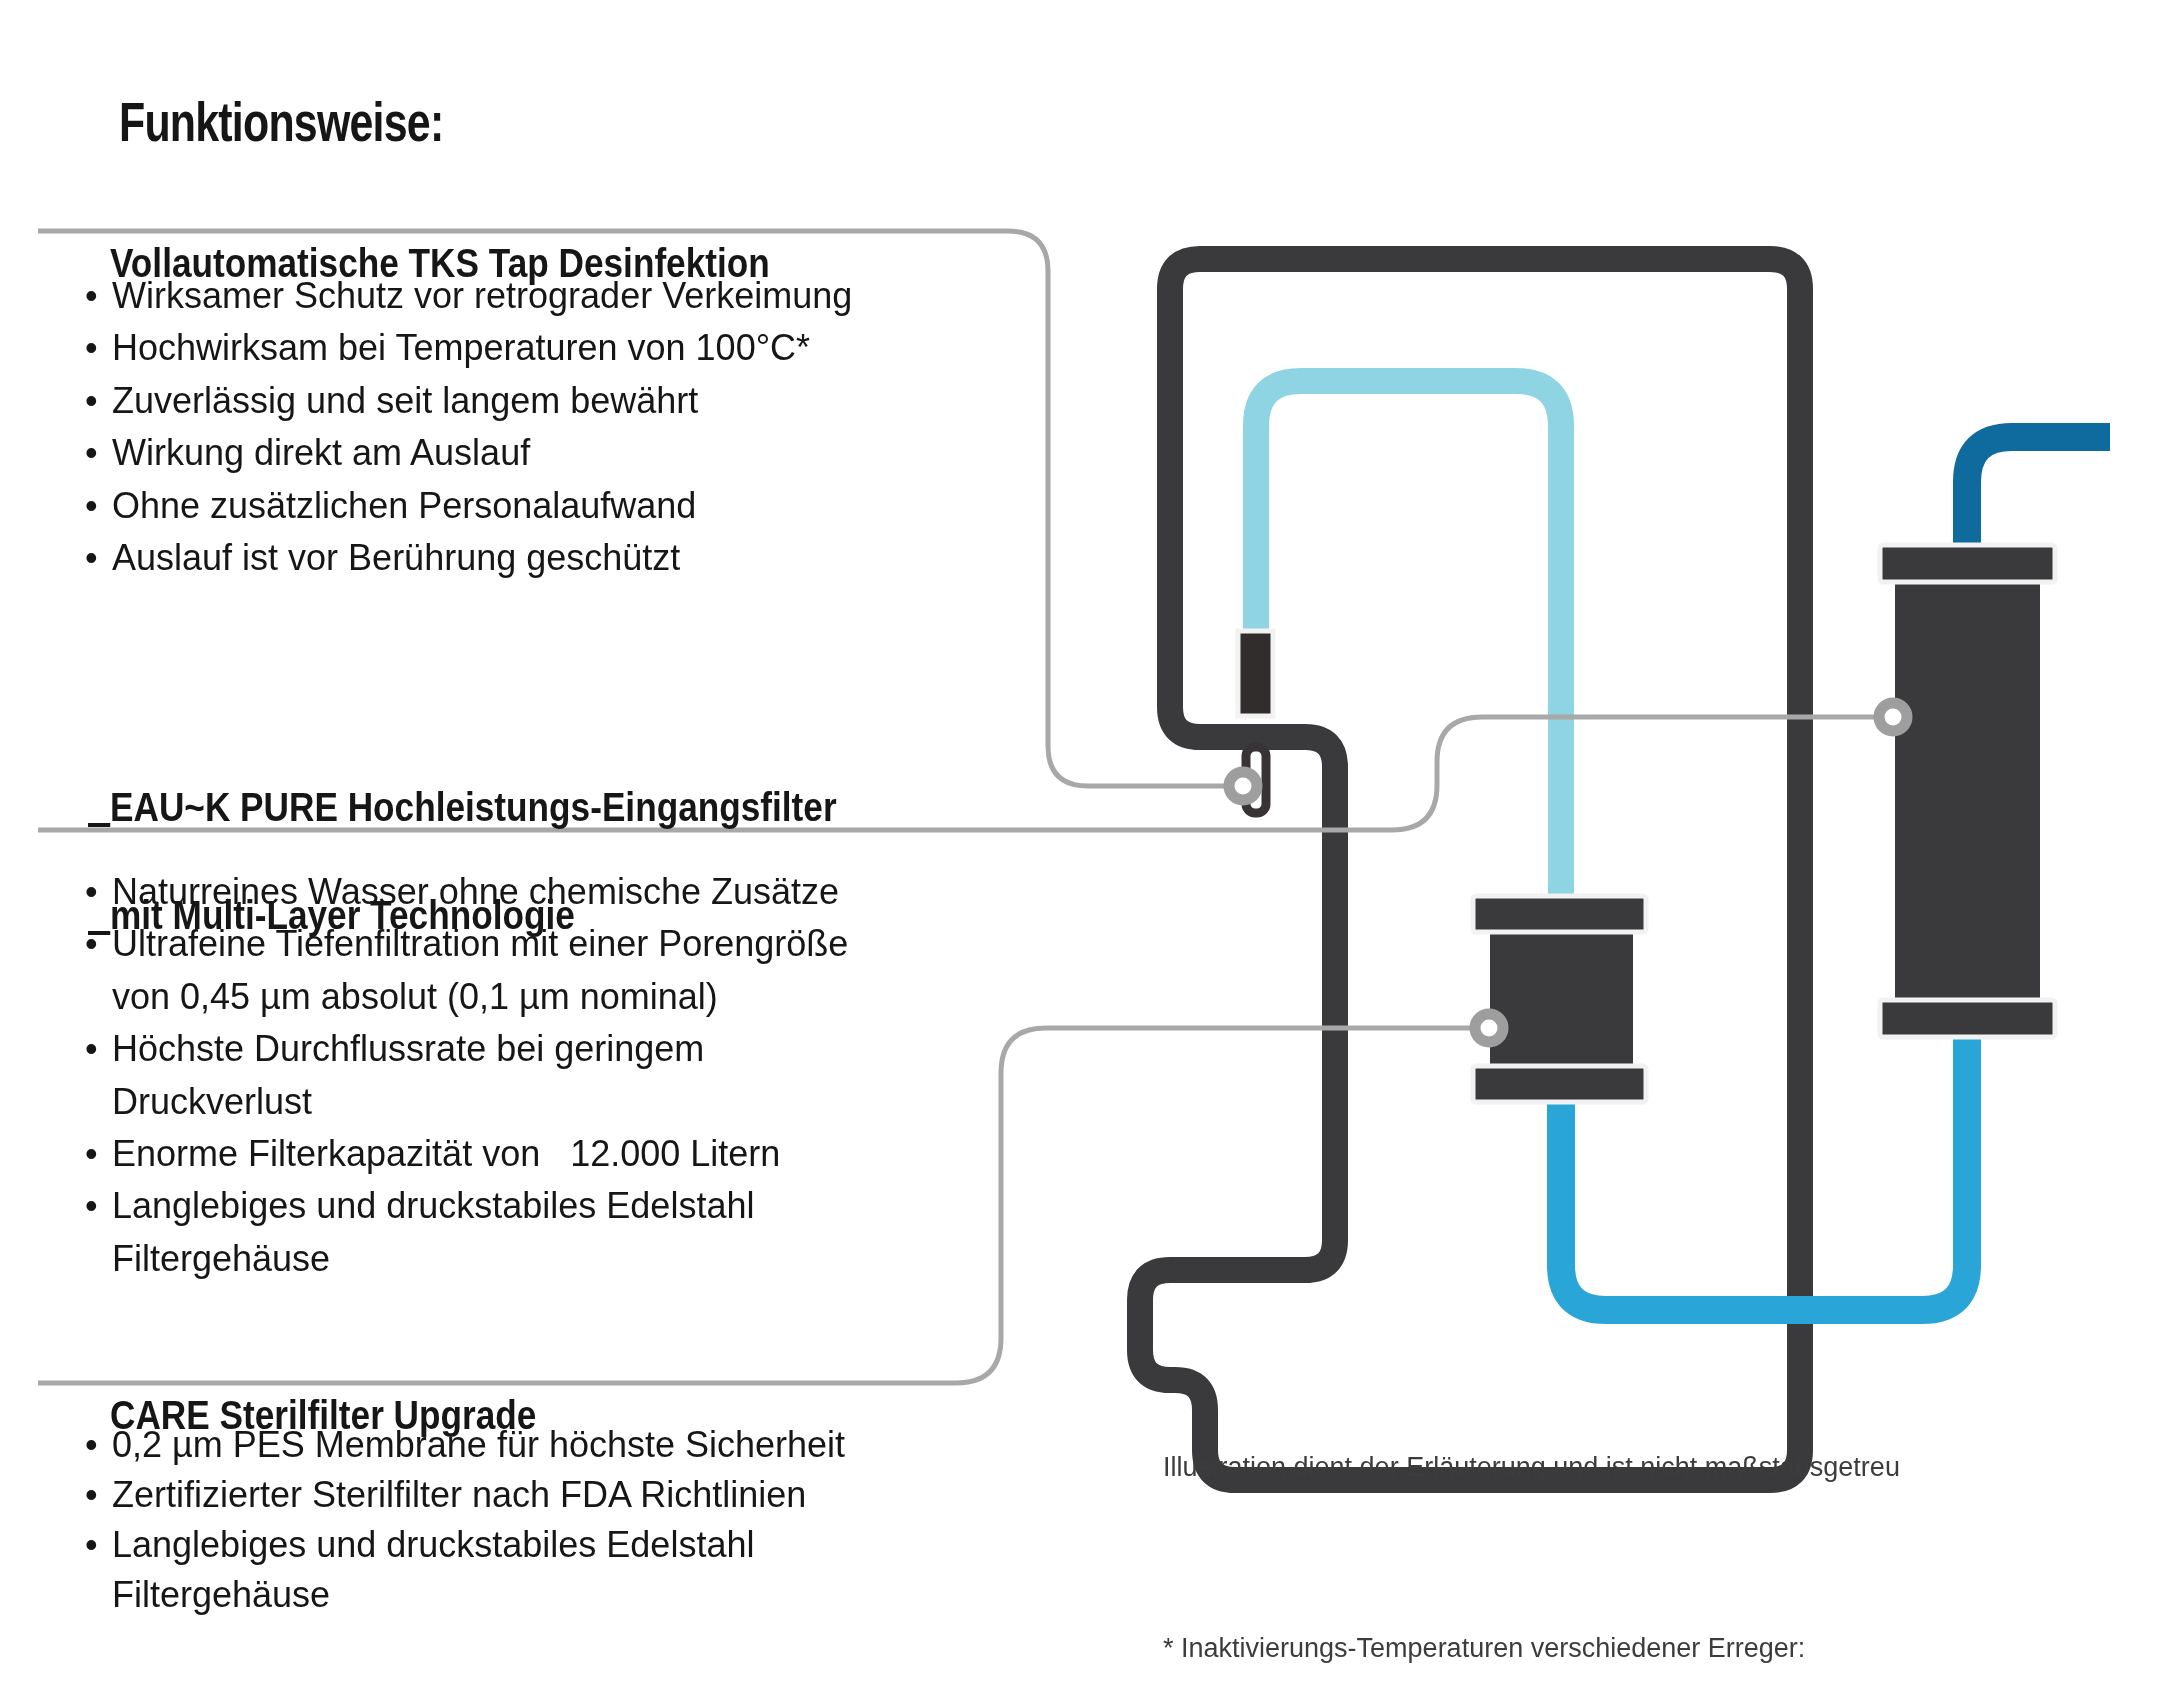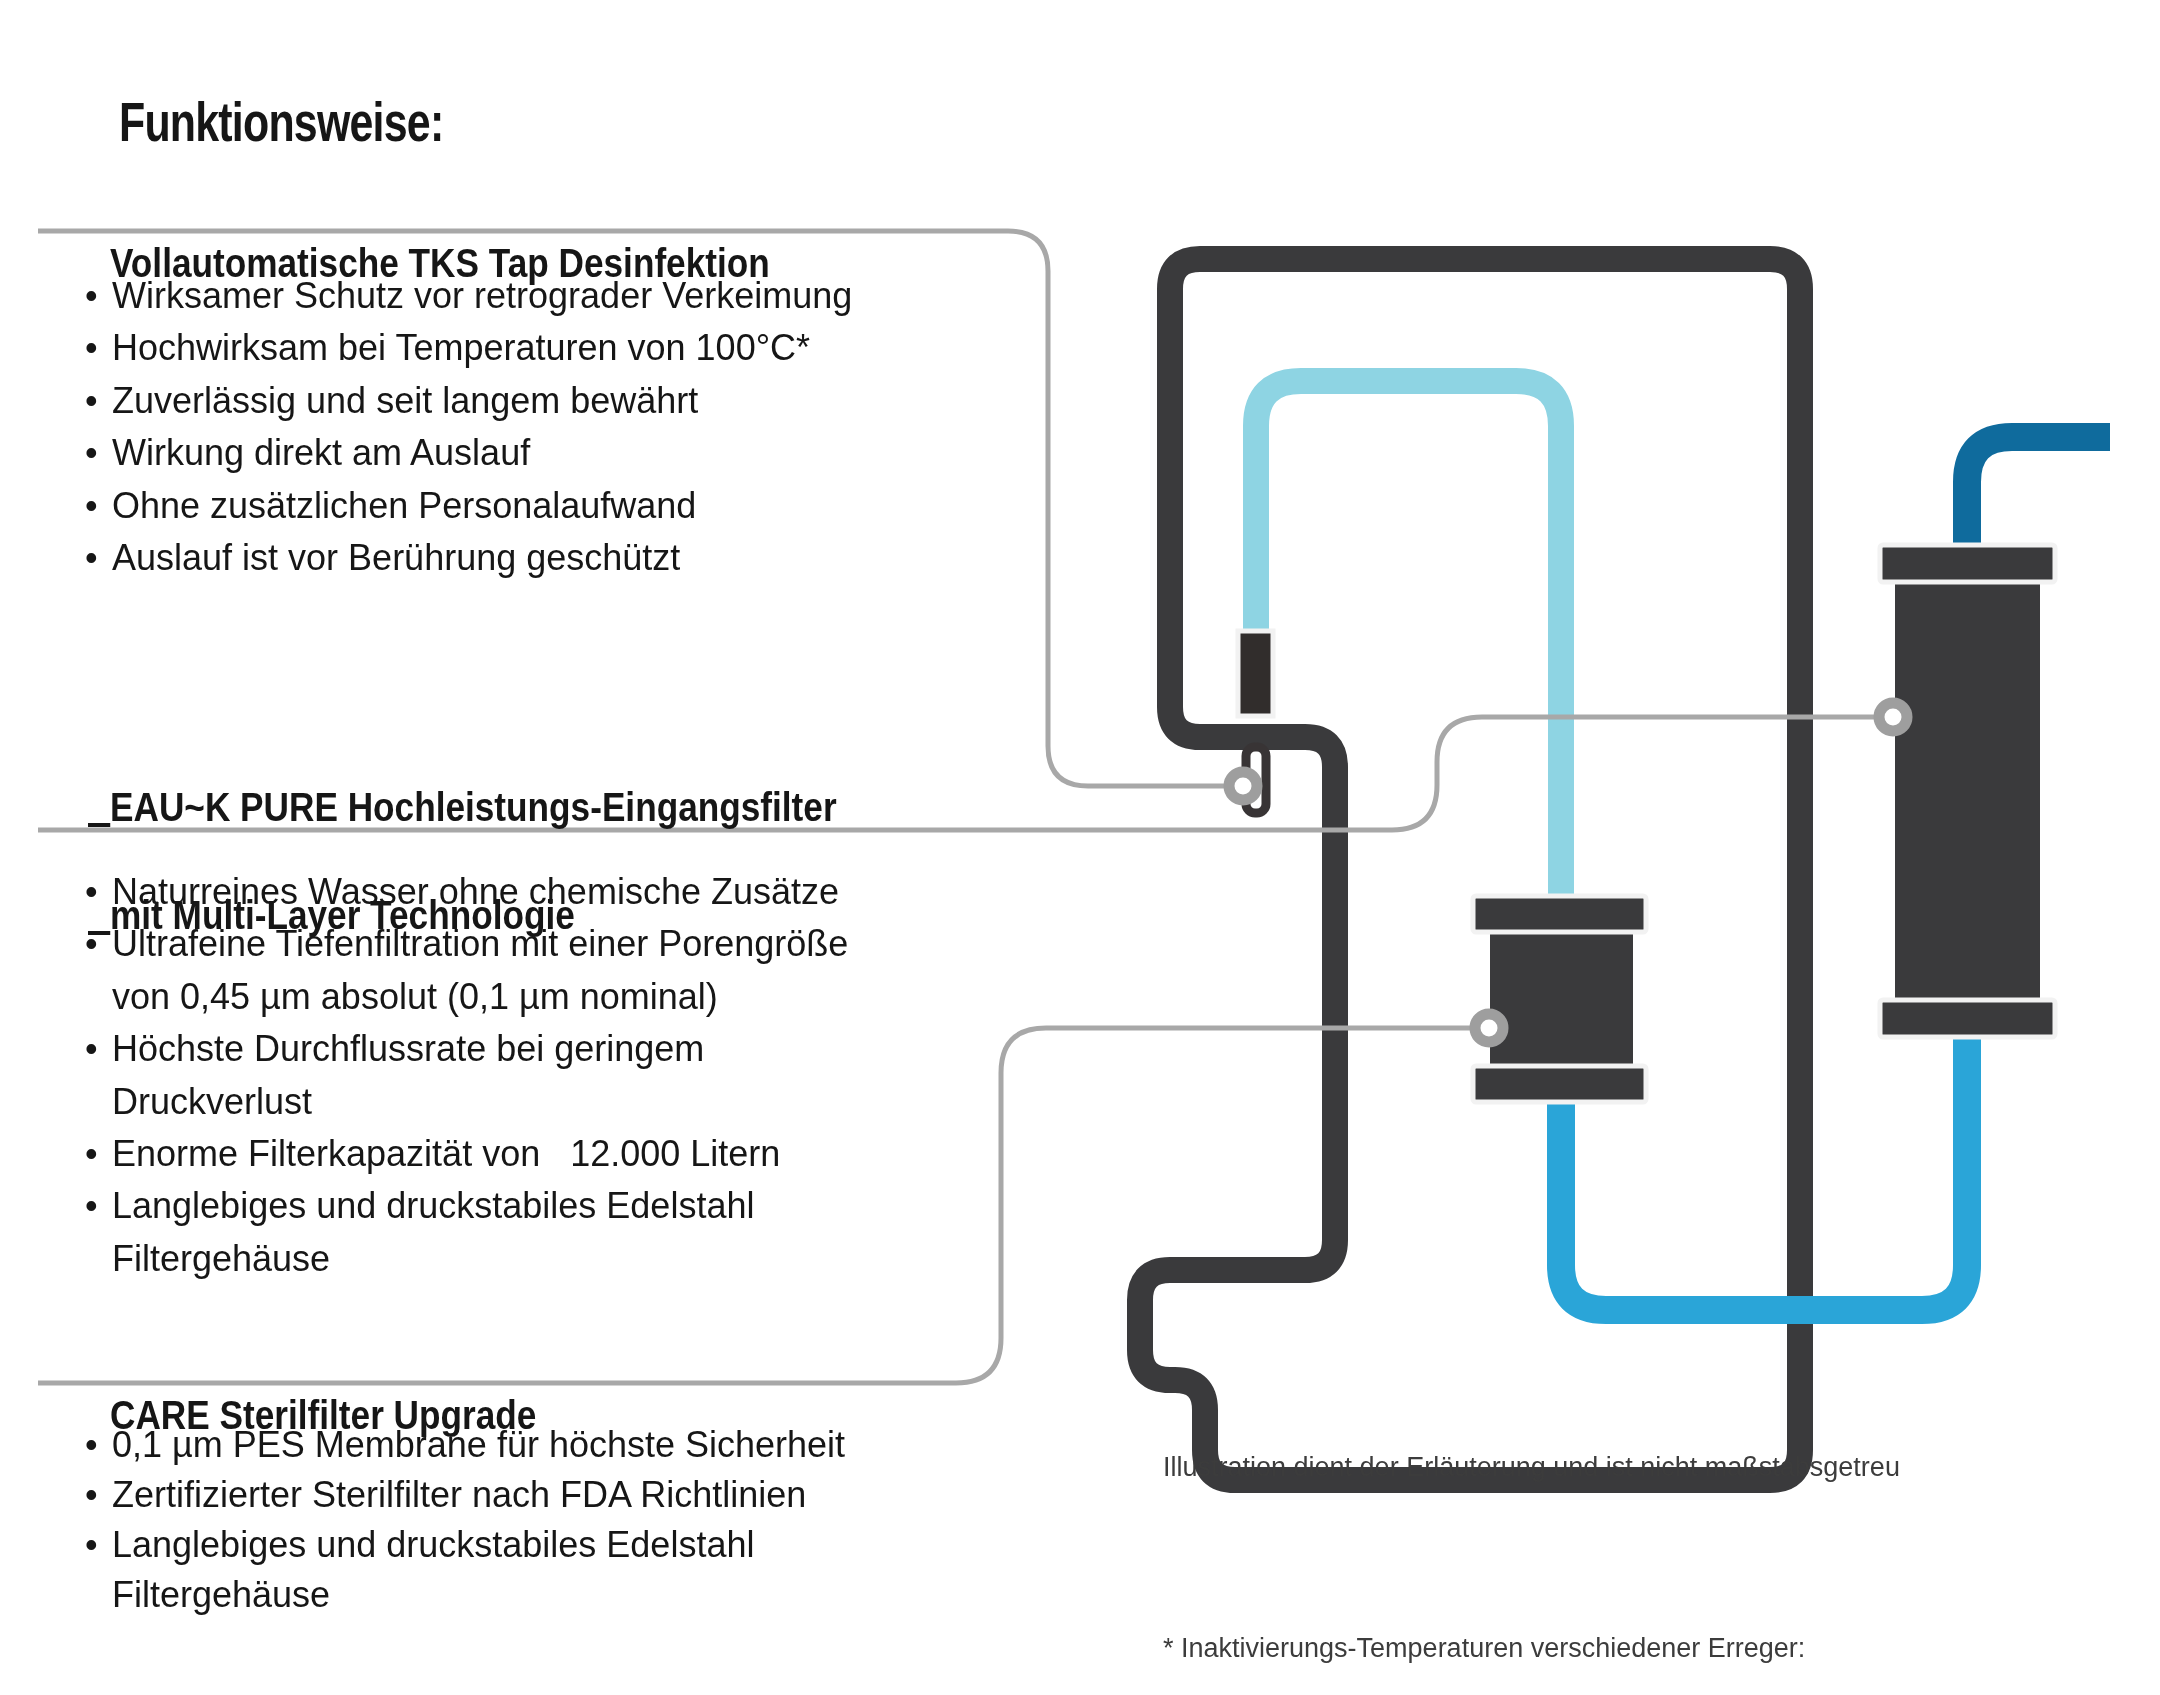--- a/index.html
+++ b/index.html
@@ -102,21 +102,21 @@
   <div class="bline cont"><span>Druckverlust</span></div>
   <div class="bline"><span class="dot">•</span><span>Enorme Filterkapazität von   12.000 Litern</span></div>
   <div class="bline"><span class="dot">•</span><span>Langlebiges und druckstabiles Edelstahl</span></div>
   <div class="bline cont"><span>Filtergehäuse</span></div>
 </div>
 
 <div class="abs heading h3">
   <span class="heading-inner">CARE Sterilfilter Upgrade</span>
 </div>
 <div class="abs blist l3">
-  <div class="bline"><span class="dot">•</span><span>0,1 µm PES Membrane für höchste Sicherheit</span></div>
+  <div class="bline"><span class="dot">•</span><span>0,2 µm PES Membrane für höchste Sicherheit</span></div>
   <div class="bline"><span class="dot">•</span><span>Zertifizierter Sterilfilter nach FDA Richtlinien</span></div>
   <div class="bline"><span class="dot">•</span><span>Langlebiges und druckstabiles Edelstahl</span></div>
   <div class="bline cont"><span>Filtergehäuse</span></div>
 </div>
 
 <div class="abs note scale-note">Illustration dient der Erläuterung und ist nicht maßstabsgetreu</div>
 <div class="abs note temp-note">
   <div>* Inaktivierungs-Temperaturen verschiedener Erreger:</div>
   
   

